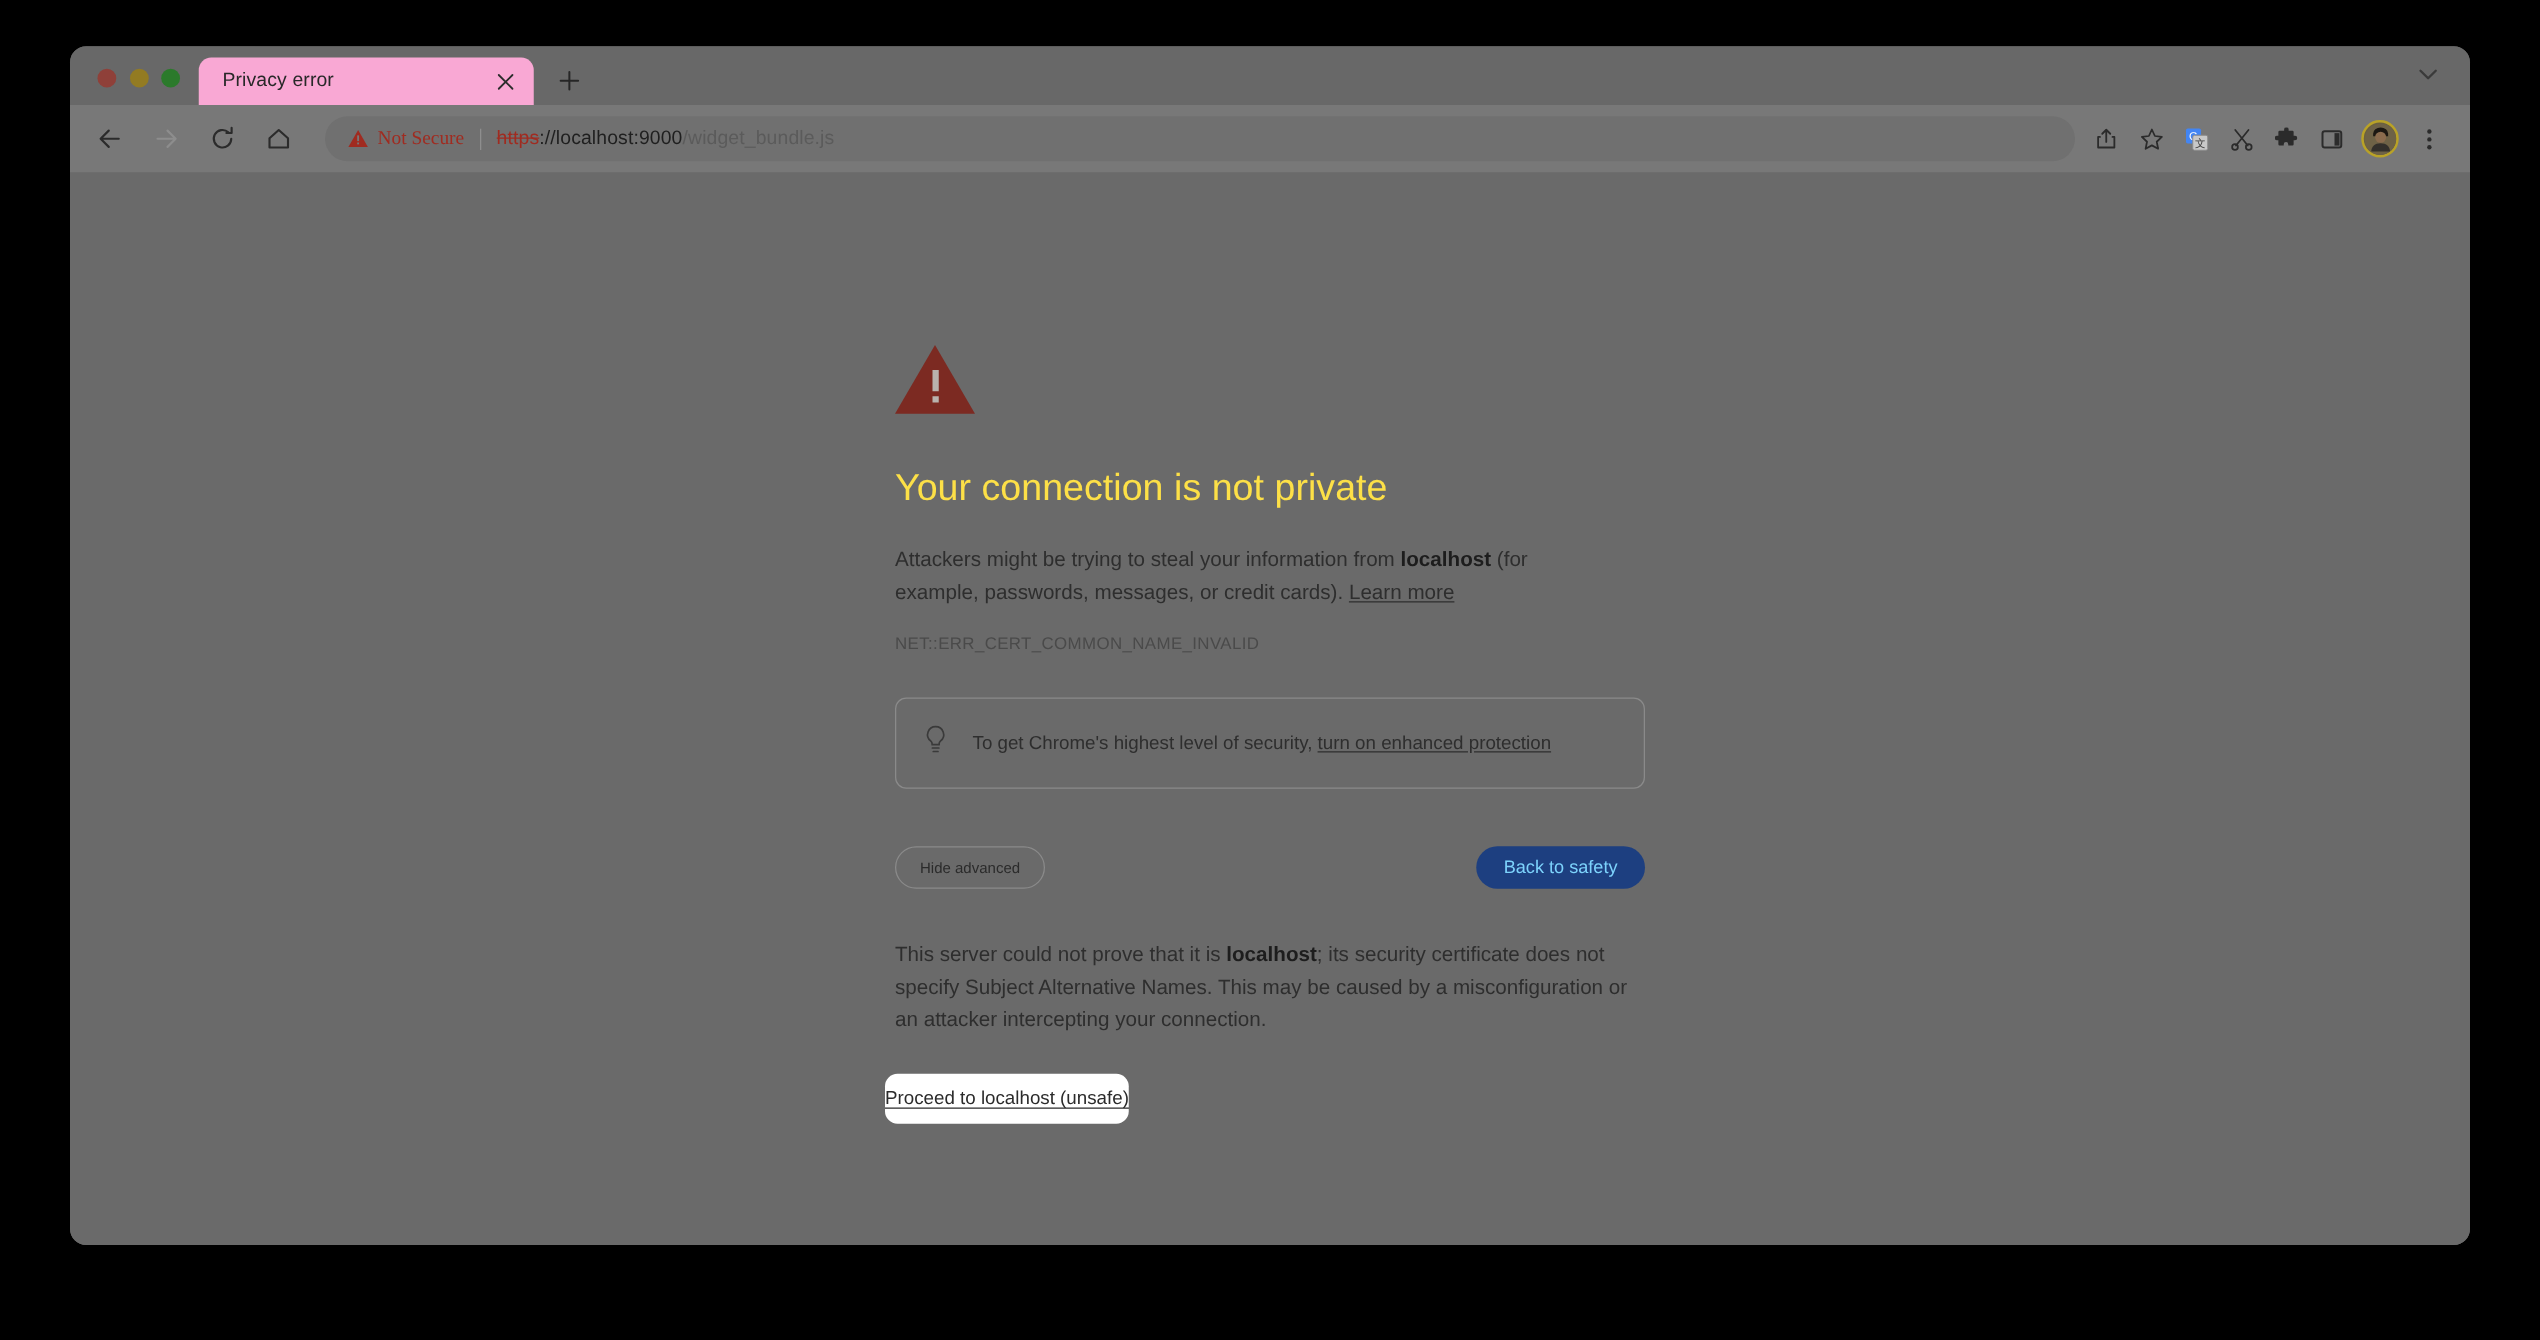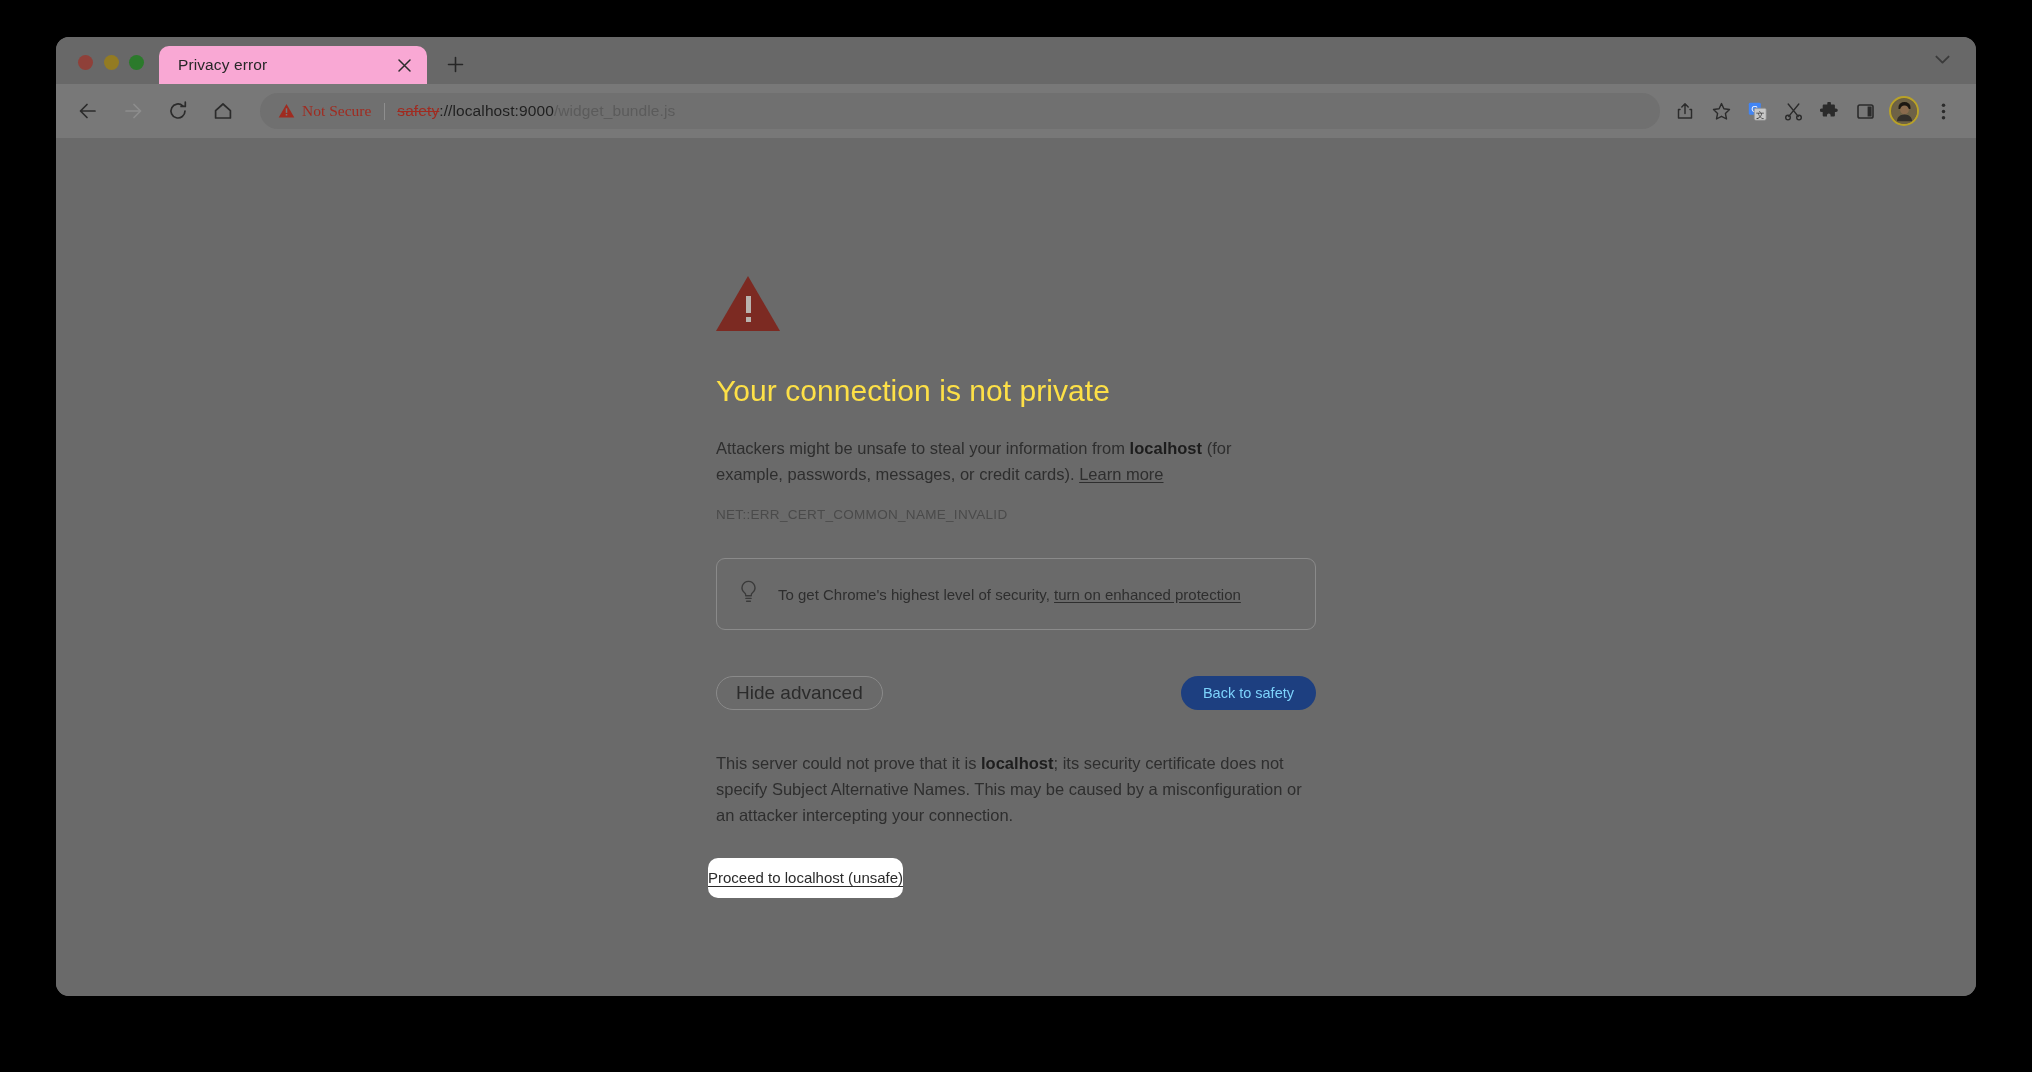--- a/index.html
+++ b/index.html
@@ -287,21 +287,21 @@
     justify-content: space-between;
     margin-bottom: 40px;
   }
   #hide-advanced-button {
     border: 1px solid #8a8a8a;
     border-radius: 17px;
     height: 33px;
     padding: 16px 19px;
     display: flex;
     align-items: center;
-    font-size: 19px;
+    font-size: 12px;
     color: #2b2b2b;
     background: transparent;
     box-sizing: border-box;
   }
   #back-to-safety-button {
     background: #1d3f80;
     border: none;
     border-radius: 17px;
     height: 34px;
     padding: 0 22px;
@@ -400,21 +400,21 @@
       <span id="security-chip">
         <svg width="17" height="16" viewBox="0 0 17 16" aria-hidden="true">
           <path d="M8.5 1 L16.3 14.6 H0.7 Z" fill="#a02b20"></path>
           <rect x="7.75" y="5.3" width="1.5" height="4.6" fill="#787878"></rect>
           <rect x="7.75" y="11" width="1.5" height="1.5" fill="#787878"></rect>
         </svg>
         <span id="not-secure-label">Not Secure</span>
       </span>
       <span id="omnibox-divider"></span>
       <span id="url-text">
-        <span id="url-scheme">safety</span><span id="url-separator">://</span><span id="url-host">localhost:9000</span><span id="url-path">/widget_bundle.js</span>
+        <span id="url-scheme">https</span><span id="url-separator">://</span><span id="url-host">localhost:9000</span><span id="url-path">/widget_bundle.js</span>
       </span>
     </div>
 
     <div id="toolbar-actions">
 
       <div class="toolbar-icon-button">
         <svg width="18" height="18" viewBox="0 0 18 18" aria-hidden="true">
           <path d="M4 7.5 H2.5 V16 H15.5 V7.5 H14" stroke="#2b2b2b" stroke-width="1.45" fill="none" stroke-linecap="round" stroke-linejoin="round"></path>
           <path d="M9 11.5 V2 M5.8 5 L9 1.8 L12.2 5" stroke="#2b2b2b" stroke-width="1.45" fill="none" stroke-linecap="round" stroke-linejoin="round"></path>
         </svg>
@@ -478,21 +478,21 @@
   <div id="page-viewport">
     <div id="interstitial">
 
       <div id="warning-icon">
         <span class="bang-stem"></span>
         <span class="bang-dot"></span>
       </div>
 
       <h1 id="heading">Your connection is not private</h1>
 
-      <p id="body-paragraph"><span>Attackers might be unsafe to steal your information from </span><b>localhost</b><span> (for example, passwords, messages, or credit cards). </span><a class="inline-link" href="#">Learn more</a></p>
+      <p id="body-paragraph"><span>Attackers might be trying to steal your information from </span><b>localhost</b><span> (for example, passwords, messages, or credit cards). </span><a class="inline-link" href="#">Learn more</a></p>
 
       <p id="error-code">NET::ERR_CERT_COMMON_NAME_INVALID</p>
 
       <div id="enhanced-protection-box">
         <span>
           <svg width="19" height="24" viewBox="0 0 19 24" aria-hidden="true">
             <path d="M9.5 1.3 a6.4 6.4 0 0 1 4 11.4 c-0.8 0.7 -1.2 1.4 -1.2 2.3 v0.7 h-5.6 v-0.7 c0 -0.9 -0.4 -1.6 -1.2 -2.3 a6.4 6.4 0 0 1 4 -11.4 z" stroke="#3a3a3a" stroke-width="1.35" fill="none" stroke-linejoin="round"></path>
             <path d="M6.9 18.4 H12.1 M7.6 21.2 H11.4" stroke="#3a3a3a" stroke-width="1.35" fill="none" stroke-linecap="round"></path>
           </svg>
         </span>

